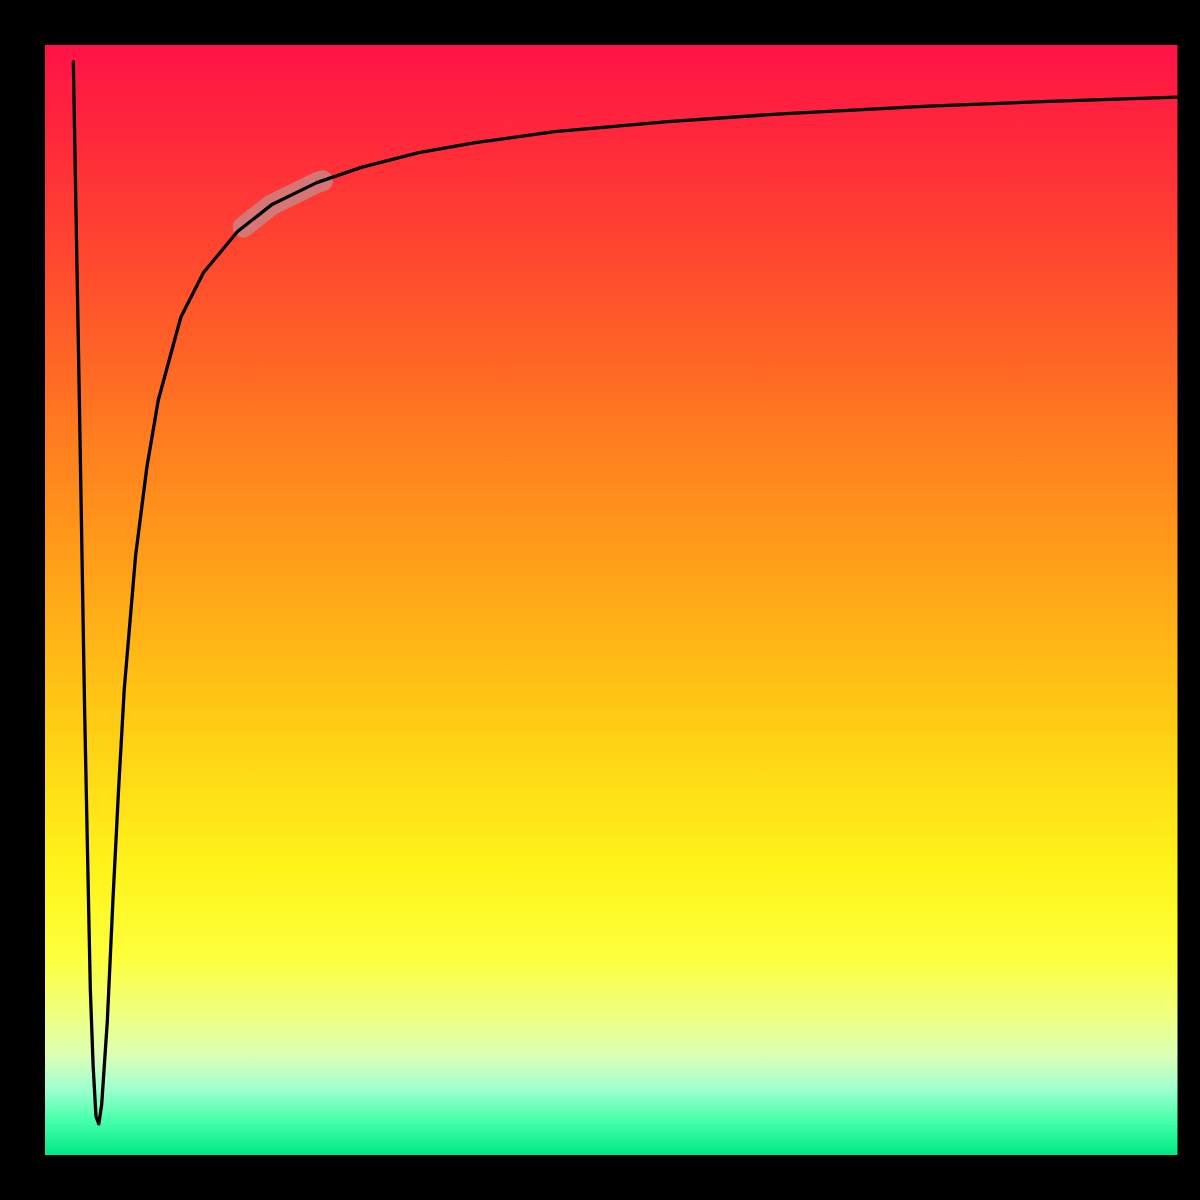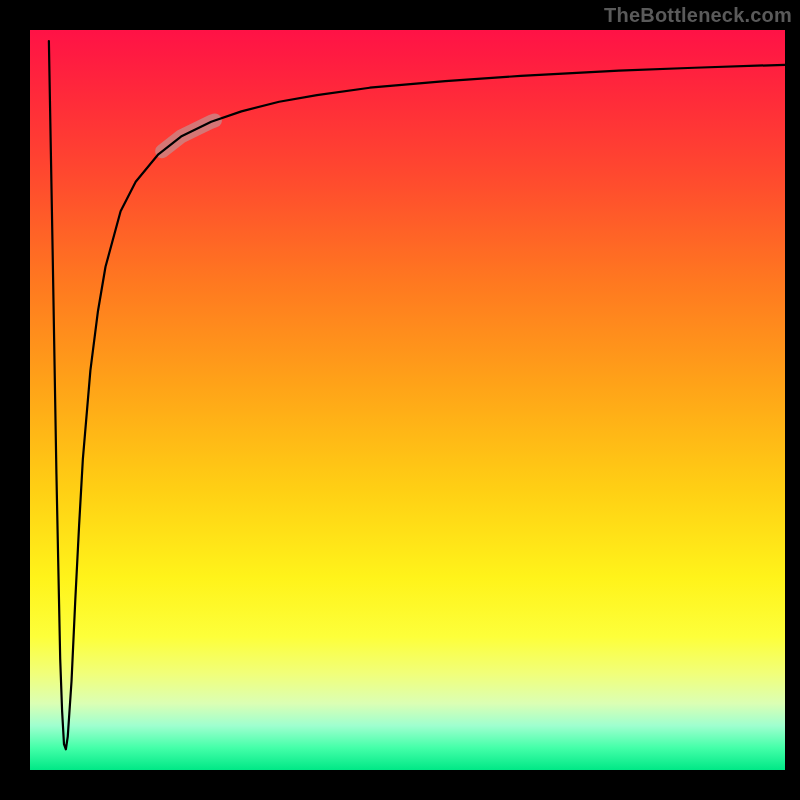--- a/index.html
+++ b/index.html
@@ -69,21 +69,20 @@
     stroke-opacity: 0.78;
     stroke-width: 14;
     stroke-linecap: round;
   }
 </style>
 </head>
 <body>
 
 <div class="frame">
 
-  <span class="watermark">TheBottleneck.com</span>
 
   <div class="plot-area">
     <svg class="plot-svg" width="755" height="740" viewBox="0 0 755 740">
       <path id="highlight-seg" class="highlight" d="M132.13 121.36 L151.00 106.56 L181.20 91.76 L184.97 90.47"></path>
       <path id="curve" class="curve" d="M18.88 11.10 L22.65 222.00 L26.43 444.00 L30.20 629.00 L32.09 680.80 L33.98 714.10 L35.86 719.28 L37.75 706.70 L41.52 651.20 L45.30 569.80 L49.08 495.80 L52.85 429.20 L60.40 340.40 L67.95 281.20 L75.50 236.80 L90.60 181.30 L105.70 151.70 L128.35 124.32 L151.00 106.56 L181.20 91.76 L211.40 81.40 L249.15 71.78 L286.90 65.12 L339.75 57.72 L415.25 51.06 L490.75 45.88 L588.90 40.70 L664.40 37.74 L755.00 34.78"></path>
     </svg>
   </div>
 
 </div>
 

